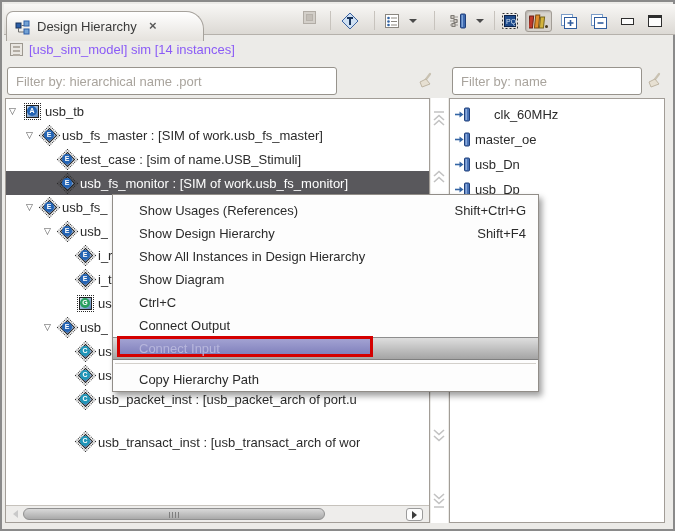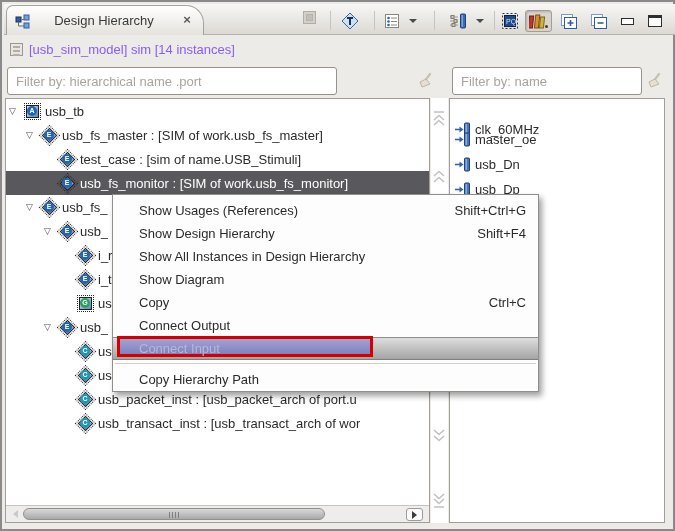--- a/index.html
+++ b/index.html
@@ -4,23 +4,23 @@
 <style>
   * { margin:0; padding:0; box-sizing:border-box; }
   html,body { width:675px; height:531px; overflow:hidden; }
   body { font-family:"Liberation Sans","DejaVu Sans",sans-serif; font-size:13px; color:#2b2b2b; }
   .frame { position:absolute; left:0; top:0; width:675px; height:531px;
            background:#ecebe8; border:2px solid #8a8a8a; }
 
   
   .tabbar { position:absolute; left:2px; top:2px; width:671px; height:31px;
             background:linear-gradient(#f8f7f5,#dcd9d4); border-bottom:1px solid #b5b1ab; }
-  .tab { position:absolute; left:2px; top:1px; width:198px; height:30px;
+  .tab { position:absolute; left:2px; top:7px; width:198px; height:30px;
          background:linear-gradient(#ffffff,#e5e2dd); border:1px solid #a6a29c; border-bottom:none;
-         border-radius:7px 18px 0 0; display:flex; align-items:center; padding:0 8px 0 8px;justify-content:space-between; }
+         border-radius:7px 18px 0 0; display:flex; align-items:center; padding:0 8px 0 8px; }
   .tab-label { margin:0 8px 0 6px; color:#3a3a3a; white-space:nowrap; }
   .tab-close { width:16px; height:16px; line-height:14px; text-align:center; color:#5a5a5a;
                font-weight:bold; font-size:13px; cursor:default; }
   .tbtn { position:absolute; top:7px; height:20px; display:flex; align-items:center; justify-content:center; }
   .tsep { position:absolute; top:7px; width:1px; height:19px; background:#c7c3bd; }
   .chev { width:0; height:0; border-left:4px solid transparent; border-right:4px solid transparent;
           border-top:4px solid #4a4a4a; }
   .gray-square { width:13px; height:13px; background:#d3cfc9; border:1px solid #b1aca5; }
   .gray-square i { display:block; margin:2px; width:7px; height:7px; background:#c3beb7; border:1px solid #b7b2ab; }
   .pressed { background:#d8d4ce; border:1px solid #a29d96; border-radius:3px;
@@ -294,21 +294,21 @@
           </div>
           <div class="lbl">us</div>
         </div>
         <div class="trow lvl4" style="top: 288px;">
           <div class="exp"></div>
           <div class="icon dia">
             <div class="lt" style="background: rgb(33, 150, 184);">C</div>
           </div>
           <div class="lbl">usb_packet_inst : [usb_packet_arch of port.u</div>
         </div>
-        <div class="trow lvl4" style="top: 312px;">
+        <div class="trow lvl4" style="top: 327px; align-items: flex-end;">
           <div class="exp"></div>
           <div class="icon dia">
             <div class="lt" style="background: rgb(33, 150, 184);">C</div>
           </div>
           <div class="lbl">usb_transact_inst : [usb_transact_arch of wor</div>
         </div>
       </div>
     <div class="hscroll">
       <span class="sb-arrow sb-left">
           <span class="tri-l"></span>
@@ -331,21 +331,21 @@
     </svg>
     <svg width="15" height="14" style="top:330px;">
       <path d="M2 2 L7 6.5 L12 2 M2 8 L7 12.5 L12 8" stroke="#c2c2c2" stroke-width="1.6" fill="none"></path>
     </svg>
     <svg width="15" height="17" style="top:394px;">
       <path d="M2 2 L7 6.5 L12 2 M2 7 L7 11.5 L12 7 M2 15 H12" stroke="#c2c2c2" stroke-width="1.6" fill="none"></path>
     </svg>
   </div>
 
   <div class="right-panel" id="ports">
-      <div class="prow" style="top: 18px;">
+      <div class="prow" style="top: 3px; gap: 19px;">
         <svg width="17" height="15">
           <path d="M1 7.5 H6" stroke="#3465a4" stroke-width="1.6"></path>
           <path d="M5.5 4.5 L9.5 7.5 L5.5 10.5 Z" fill="#3465a4"></path>
           <rect x="10.5" y="1" width="5" height="13" rx="1" fill="#4a74b8" stroke="#1f3f7a"></rect>
           <rect x="11.5" y="2" width="1.5" height="11" fill="#8cabdc"></rect>
         </svg>
         <div>clk_60MHz</div>
       </div>
       <div class="prow" style="top: 28px;">
         <svg width="17" height="15">
@@ -387,21 +387,20 @@
       </div>
       <div class="mitem">
         <div class="milbl">Show All Instances in Design Hierarchy</div>
         <div class="mishort"></div>
       </div>
       <div class="mitem">
         <div class="milbl">Show Diagram</div>
         <div class="mishort"></div>
       </div>
       <div class="mitem">
-        <div class="milbl">Copy</div>
         <div class="mishort">Ctrl+C</div>
       </div>
       <div class="mitem">
         <div class="milbl">Connect Output</div>
         <div class="mishort"></div>
       </div>
       <div class="mitem hl">
         <div class="annotation"></div>
         <div class="milbl">Connect Input</div>
         <div class="mishort"></div>

